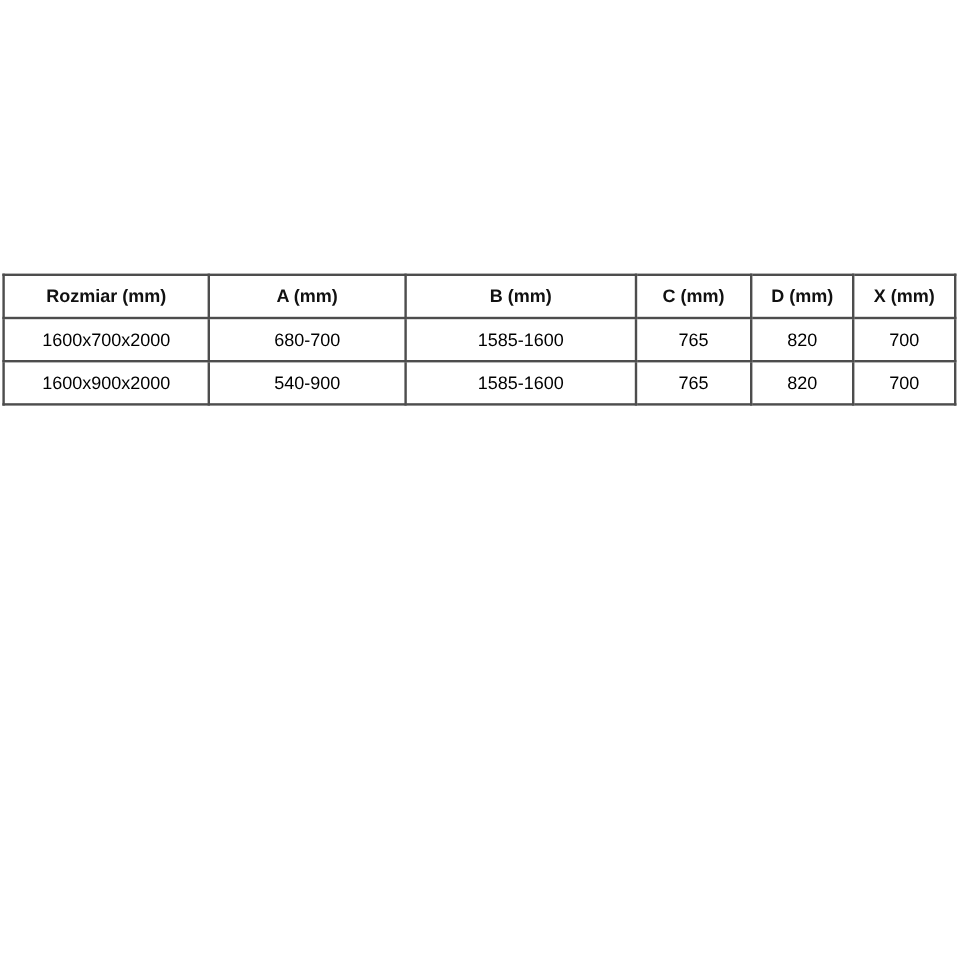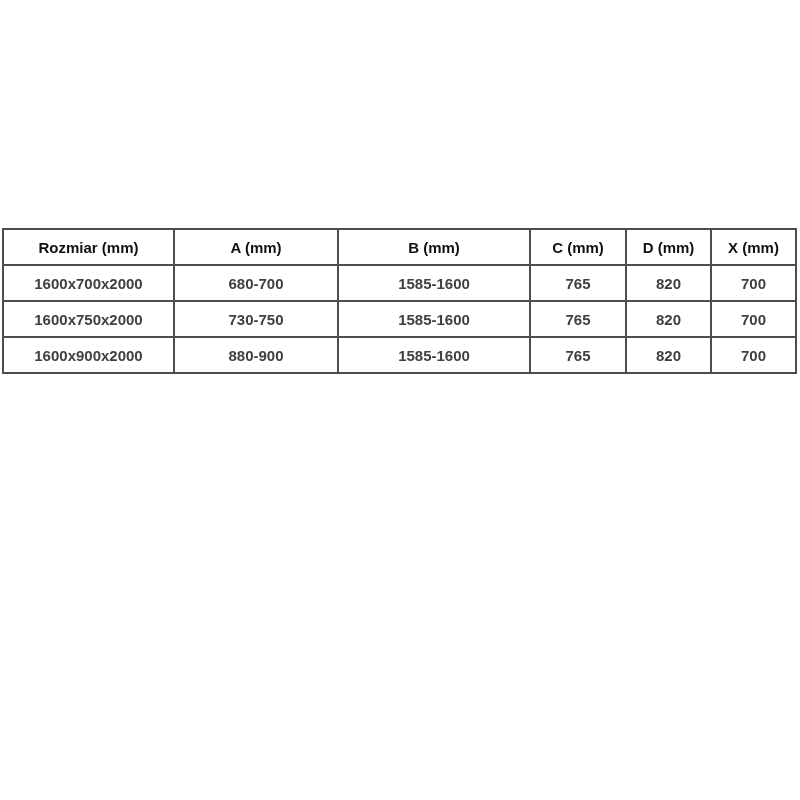--- a/index.html
+++ b/index.html
@@ -33,24 +33,23 @@
   table.spec-table col.col-5 { width: 85px; }
   table.spec-table col.col-6 { width: 85px; }
   table.spec-table th,
   table.spec-table td {
     border: 2px solid #4d4d4d;
     text-align: center;
     vertical-align: middle;
     height: 34px;
     padding: 0 2px;
     font-size: 15px;
-    color: #404040;
+    color: #000000;
     white-space: nowrap;
     overflow: hidden;
-    font-weight: bold;
   }
   table.spec-table th {
     font-weight: bold;
     color: #111111;
   }
 </style>
 </head>
 <body>
 
 <div class="page">
@@ -76,30 +75,22 @@
     <tbody>
         <tr>
           <td>1600x700x2000</td>
           <td>680-700</td>
           <td>1585-1600</td>
           <td>765</td>
           <td>820</td>
           <td>700</td>
         </tr>
         <tr>
-          <td>1600x750x2000</td>
-          <td>730-750</td>
-          <td>1585-1600</td>
-          <td>765</td>
-          <td>820</td>
-          <td>700</td>
-        </tr>
-        <tr>
           <td>1600x900x2000</td>
-          <td>880-900</td>
+          <td>540-900</td>
           <td>1585-1600</td>
           <td>765</td>
           <td>820</td>
           <td>700</td>
         </tr>
       </tbody>
   </table>
 </div>
 
 </body></html>

